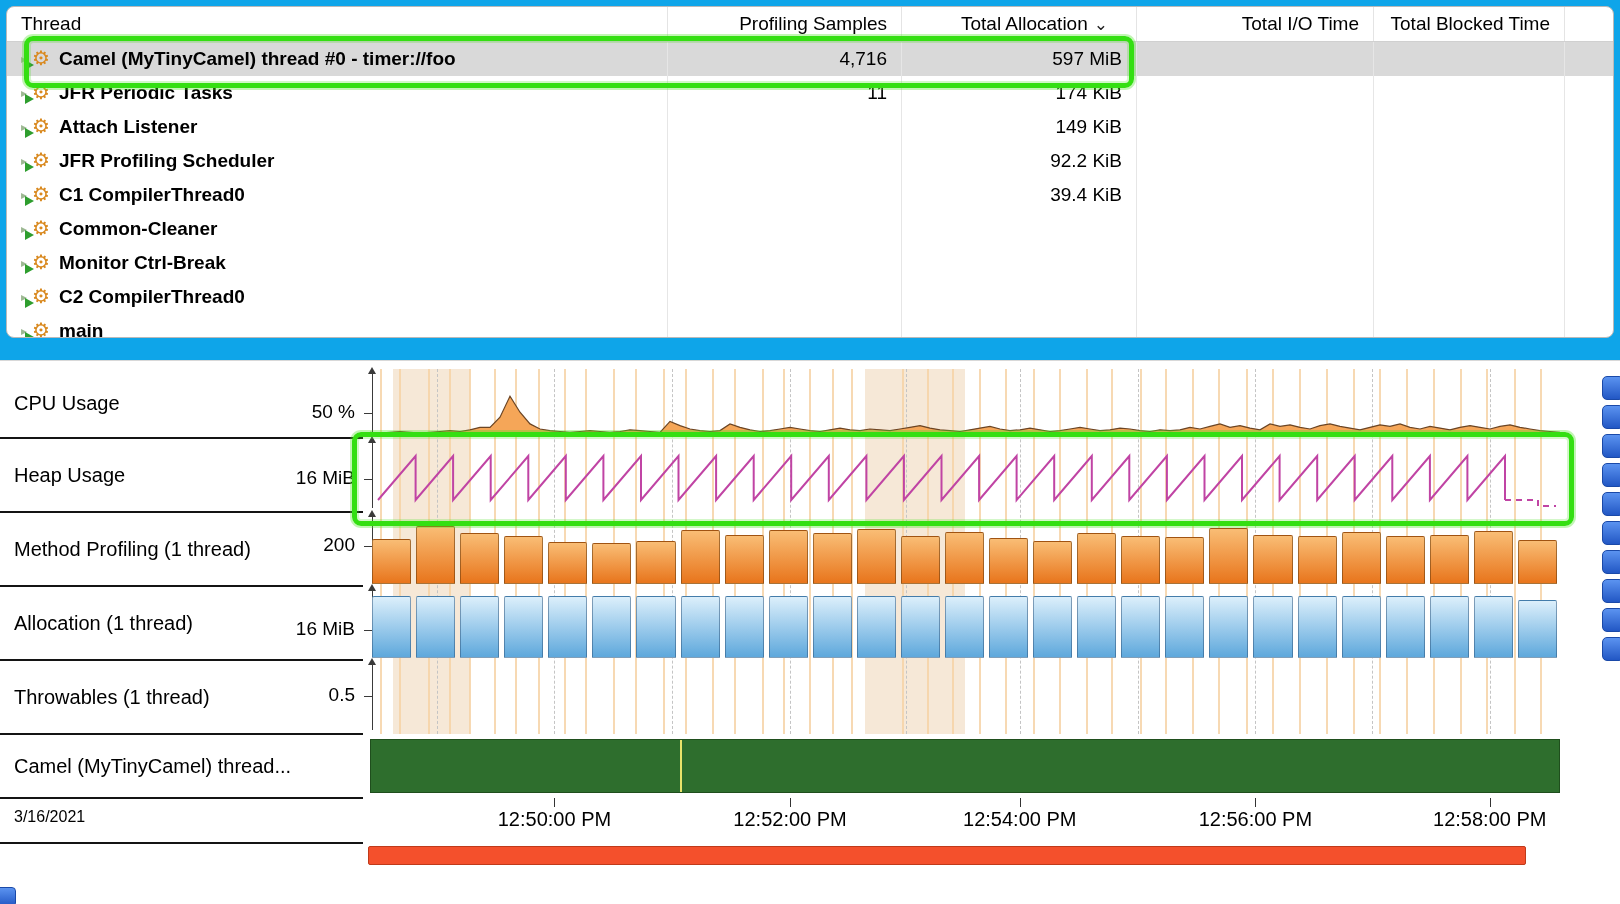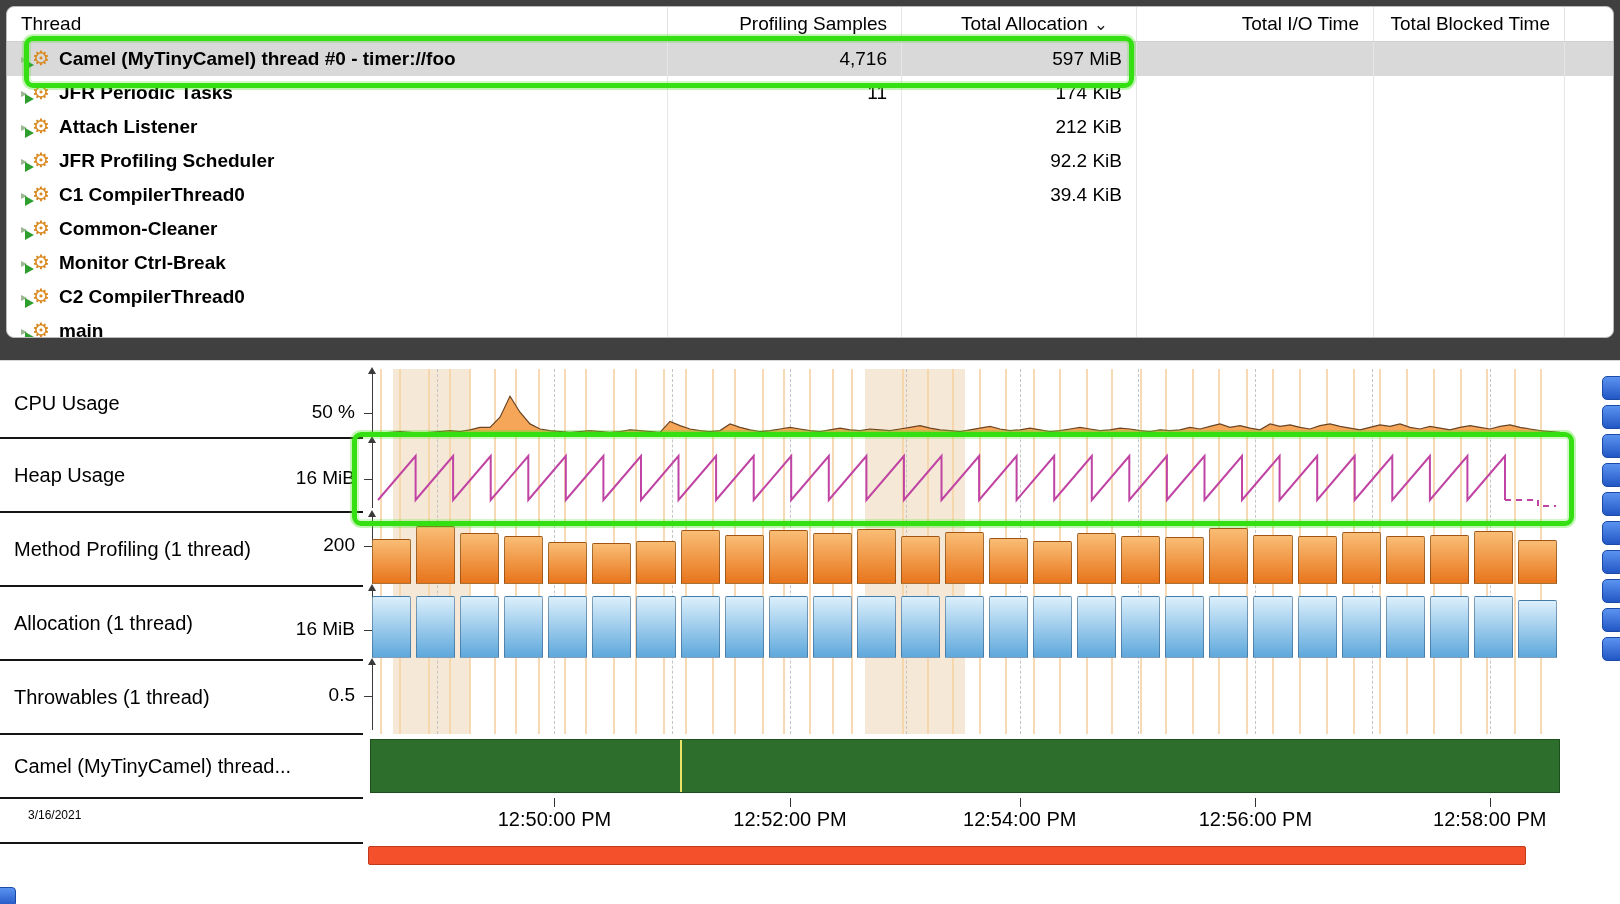--- a/index.html
+++ b/index.html
@@ -1,16 +1,16 @@
 <!DOCTYPE html>
 <html><head>
 <meta charset="utf-8">
 <style>
   html,body{margin:0;padding:0;background:#fff;}
-  .page{position:relative;width:1620px;height:904px;overflow:hidden;background:#404040;
+  .page{position:relative;width:1620px;height:904px;overflow:hidden;background:#0ea5e9;
         font-family:"Liberation Sans",sans-serif;color:#000;}
 
   
   .table-panel{position:absolute;left:6px;top:6px;width:1606px;height:330px;
                border:1px solid #b9b9b9;border-radius:8px;background:#fff;overflow:hidden;}
   .thead,.trow{display:grid;grid-template-columns:660px 234px 235px 237px 191px 1fr;height:34px;}
   .thead{border-bottom:1px solid #d0d0d0;font-size:19px;}
   .th{display:flex;align-items:center;padding:0 14px;white-space:nowrap;overflow:hidden;height:100%;}
   .th+.th{border-left:1px solid #e4e4e4;justify-content:flex-end;}
   .th-thread{justify-content:flex-start;}
@@ -42,21 +42,21 @@
               border-right:4px solid transparent;border-bottom:7px solid #3a3a3a;}
   .axis-tick{position:absolute;height:1px;width:9px;background:#3a3a3a;}
   .barwrap{position:absolute;}
   .bar{position:absolute;bottom:2px;border-radius:2px 2px 0 0;box-sizing:border-box;}
   .bar.method{background:linear-gradient(180deg,#f9bd75 0%,#e8751c 100%);border:1px solid rgba(100,55,10,.55);}
   .bar.alloc{background:linear-gradient(180deg,#dceffb 0%,#5ea8dc 100%);border:1px solid rgba(40,80,120,.5);}
   .camel-band{position:absolute;background:#2e6e2d;border:1px solid #1f4e1d;box-sizing:border-box;}
   .marker{position:absolute;top:0;bottom:0;width:2px;background:#e9e36a;}
   .tick{position:absolute;width:1px;background:#333;}
   .time-label{position:absolute;font-size:20px;transform:translateX(-50%);white-space:nowrap;}
-  .date-label{position:absolute;left:28px;font-size:12px;}
+  .date-label{position:absolute;left:14px;font-size:16px;}
   .range-bar{position:absolute;left:368px;top:485px;width:1158px;height:19px;background:#f4502c;
              border:1px solid #bf3a1a;border-radius:2px;box-sizing:border-box;}
   .blue-btn{position:absolute;left:1602px;width:22px;height:24px;border-radius:5px;
             background:linear-gradient(180deg,#5b93f0,#2257c4);border:1px solid #1a49a8;box-sizing:border-box;}
   .blue-chip{position:absolute;left:-6px;top:526px;width:20px;height:18px;border-radius:4px;
              background:linear-gradient(180deg,#5b93f0,#2257c4);border:1px solid #1a49a8;}
 
   
   .annotation{position:absolute;border:5px solid #34df12;border-radius:9px;pointer-events:none;
               box-shadow:0 0 0 2px rgba(80,225,40,.35), inset 0 0 0 2px rgba(80,225,40,.25);}
@@ -114,21 +114,21 @@
         <div class="trow">
       <div class="cell">
         <span class="disc">▸</span>
         <span class="gwrap">
           <span class="gear">⚙</span>
           <span class="play"></span>
         </span>
         <span class="tname">Attach Listener</span>
       </div>
       <div class="cell"></div>
-      <div class="cell c-alloc">212 KiB</div>
+      <div class="cell c-alloc">149 KiB</div>
       <div class="cell"></div>
       <div class="cell"></div>
       <div class="cell"></div>
     </div>
         <div class="trow">
       <div class="cell">
         <span class="disc">▸</span>
         <span class="gwrap">
           <span class="gear">⚙</span>
           <span class="play"></span>

